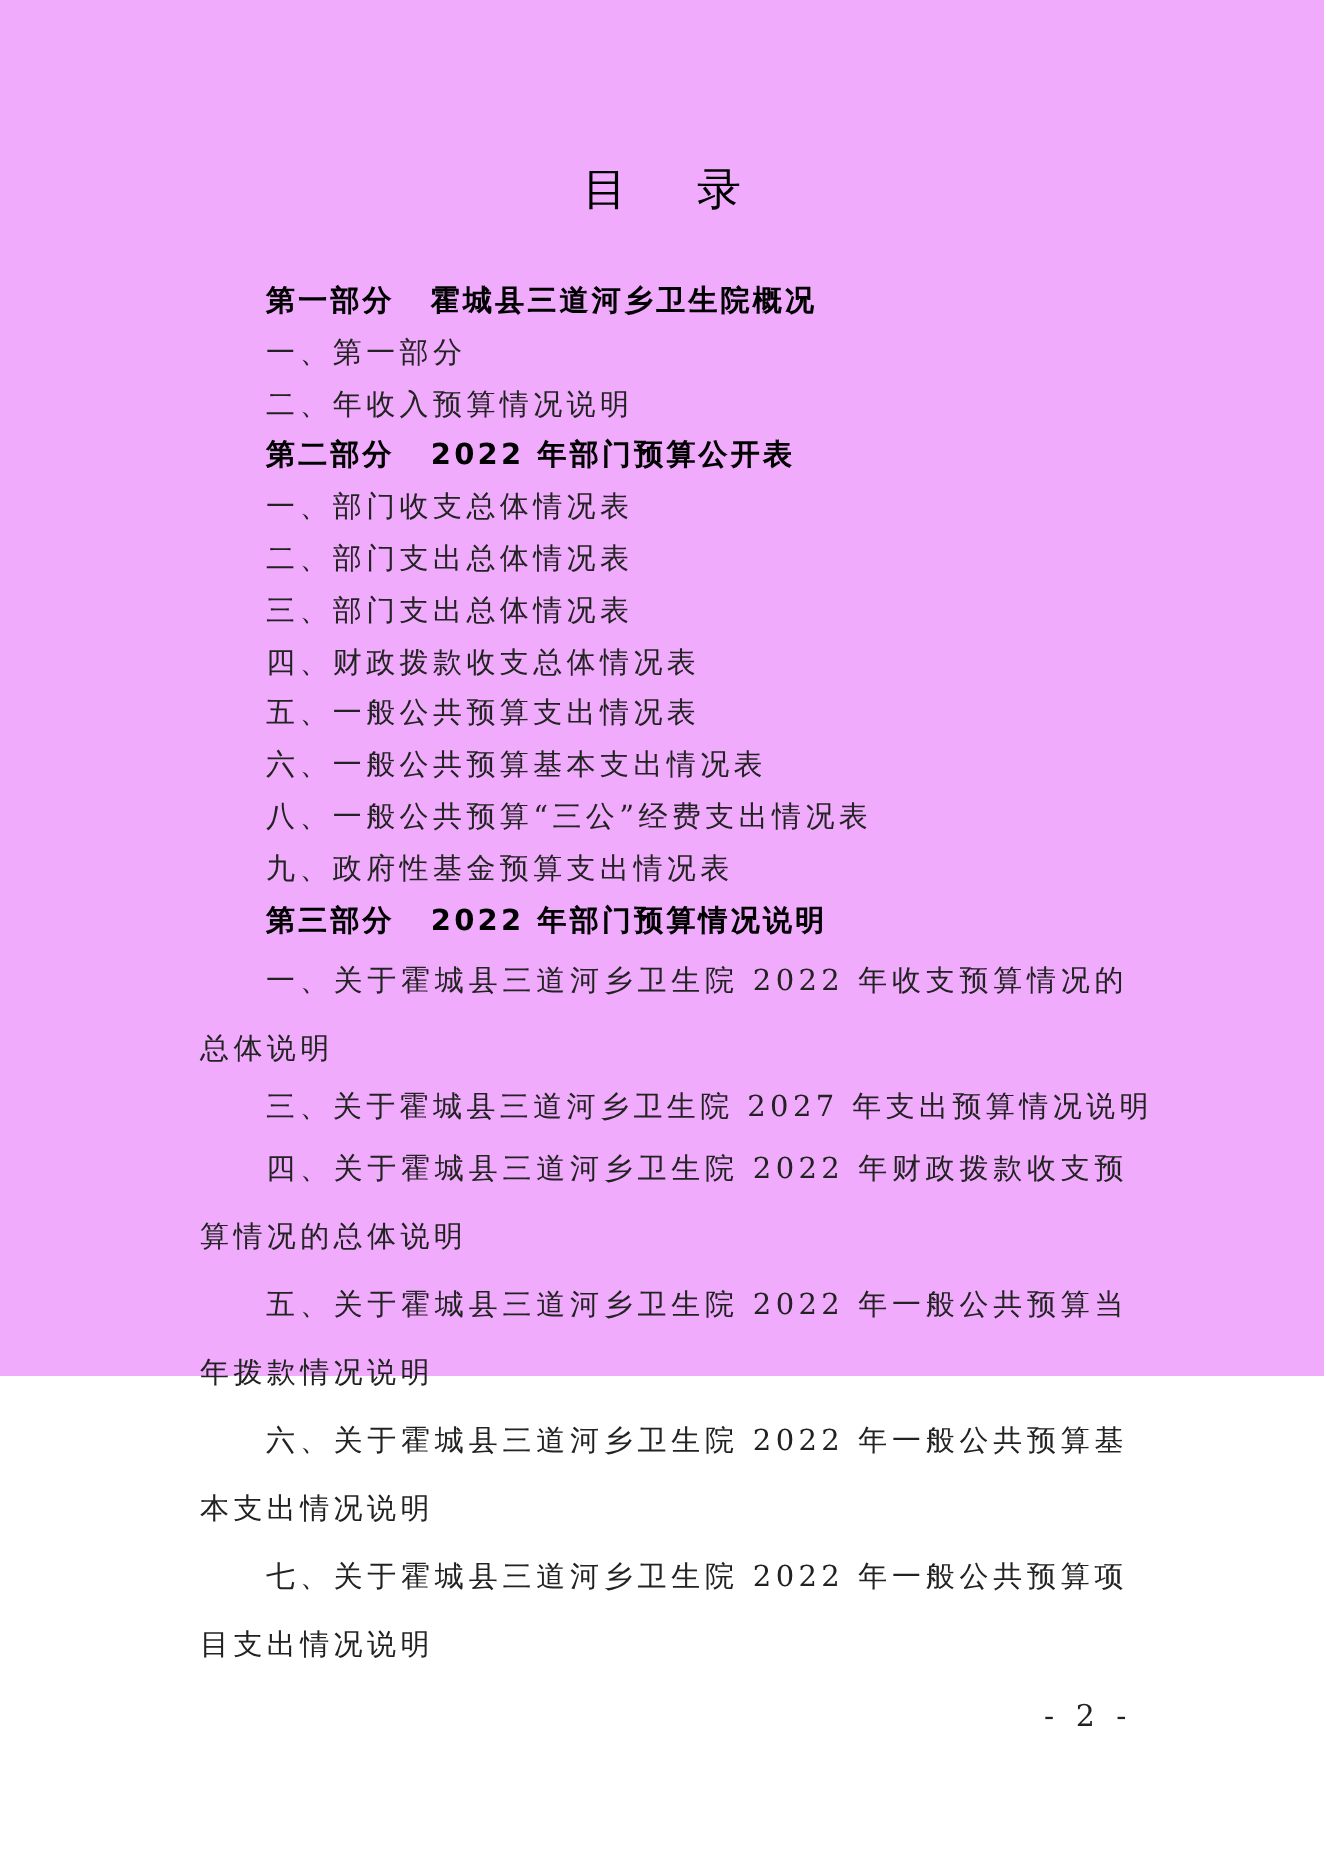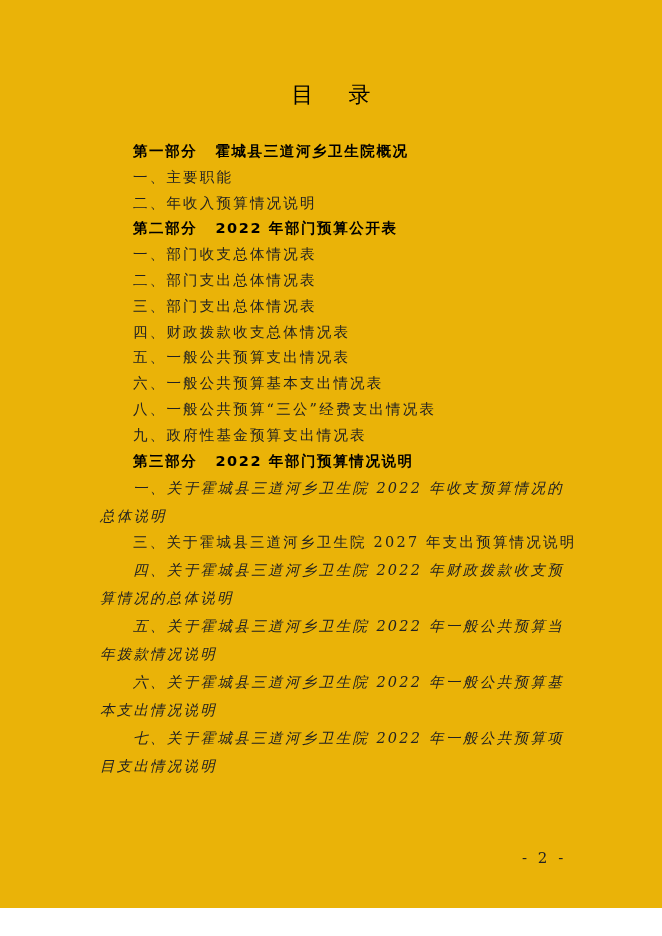--- a/index.html
+++ b/index.html
@@ -11,22 +11,22 @@
       width: 662px;
       height: 936px;
       position: relative;
       overflow: hidden;
       font-family: "DejaVu Serif", "Liberation Serif", serif;
       color: #111111;
     }
     .page {
       position: absolute;
       left: 0; top: 0;
-      width: 662px; height: 908px;
-      background: #eab308;
+      width: 662px; height: 688px;
+      background: #f0abfc;
     }
     .title {
       position: absolute;
       top: 80px;
       left: 0;
       width: 662px;
       text-align: center;
       font-family: "DejaVu Sans", "Liberation Sans", sans-serif;
       font-size: 22px;
       letter-spacing: 14px;
@@ -52,22 +52,21 @@
       font-family: "DejaVu Sans", "Liberation Sans", sans-serif;
       font-weight: bold;
       letter-spacing: 1.6px;
       color: #000;
     }
     .part .gap { display: inline-block; width: 18px; }
     .wrap {
       white-space: normal;
       text-align: justify;
       text-indent: 33px;
-      line-height: 28px;
-      font-style: italic;
+      line-height: 34px;
     }
     .page-number {
       position: absolute;
       top: 849px;
       left: 522px;
       font-size: 15px;
       letter-spacing: 3px;
       color: #222;
     }
   </style>
@@ -76,21 +75,21 @@
 
 <div class="page">
 
   <div class="title">目 录</div>
 
   <div class="toc">
 
     <div class="line indent part">
       <span>第一部分</span><span class="gap"></span><span>霍城县三道河乡卫生院概况</span>
     </div>
-    <div class="line indent">一、主要职能</div>
+    <div class="line indent">一、第一部分</div>
     <div class="line indent">二、年收入预算情况说明</div>
 
     <div class="line indent part">
       <span>第二部分</span><span class="gap"></span><span>2022 年部门预算公开表</span>
     </div>
     <div class="line indent">一、部门收支总体情况表</div>
     <div class="line indent">二、部门支出总体情况表</div>
     <div class="line indent">三、部门支出总体情况表</div>
     <div class="line indent">四、财政拨款收支总体情况表</div>
     <div class="line indent">五、一般公共预算支出情况表</div>

